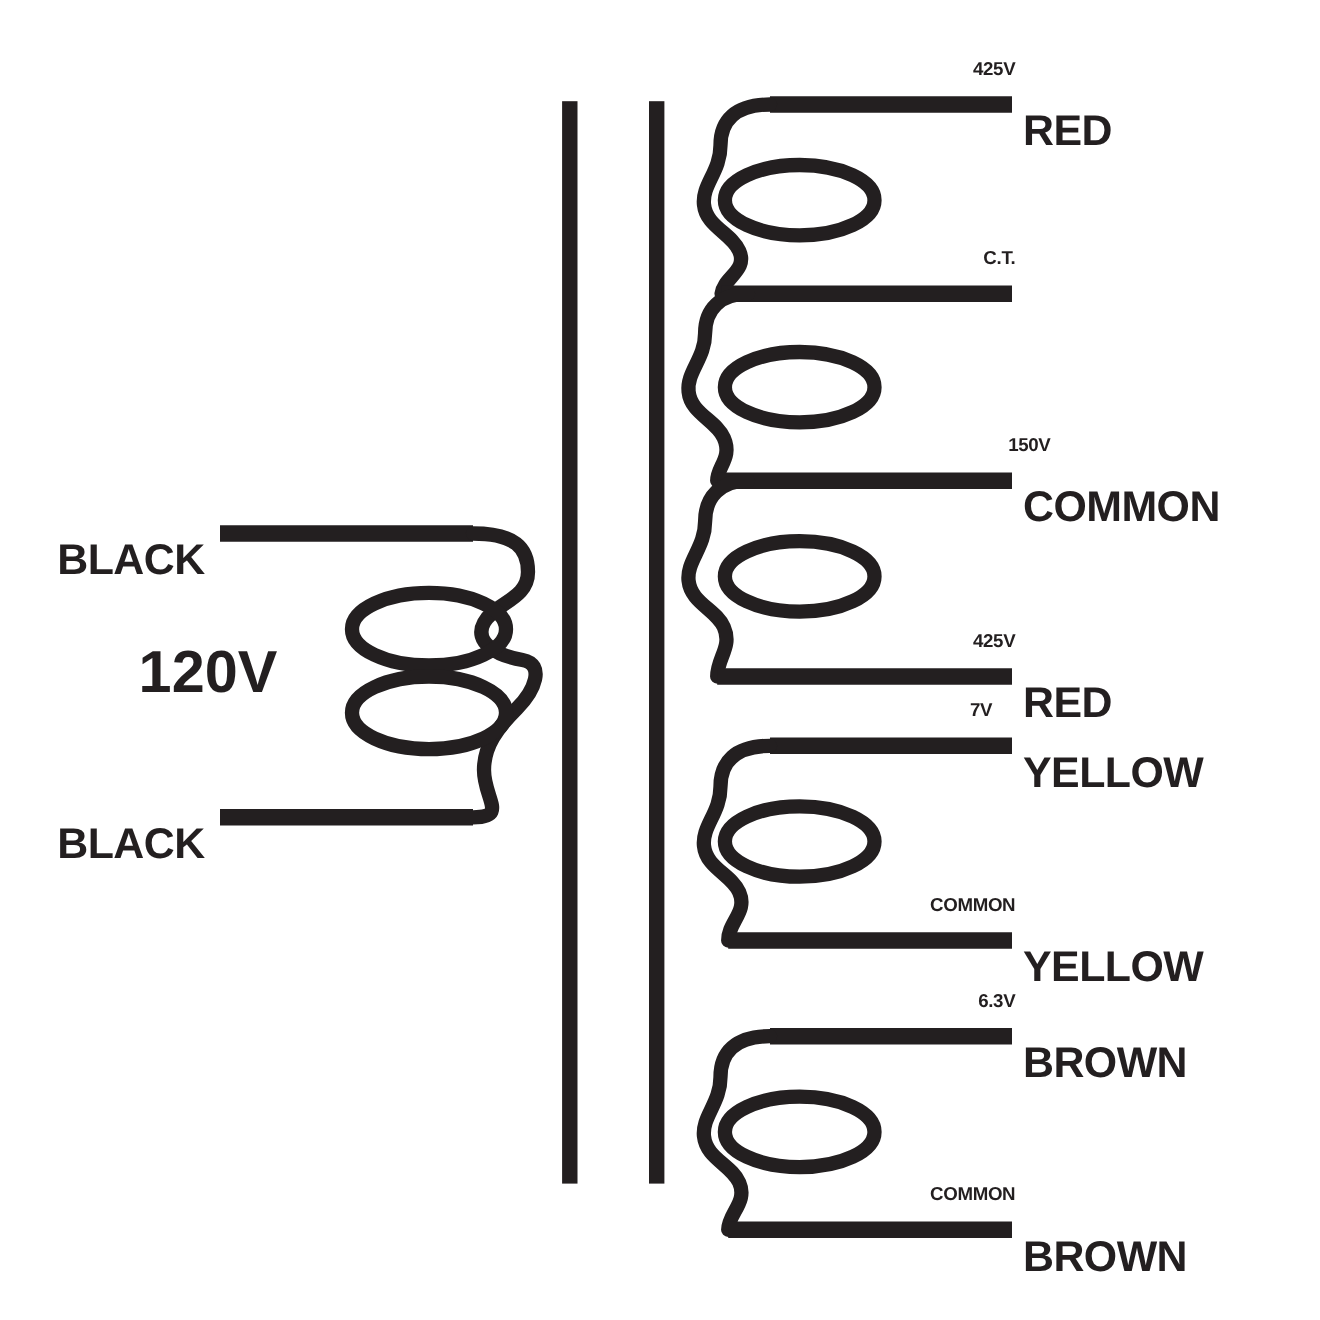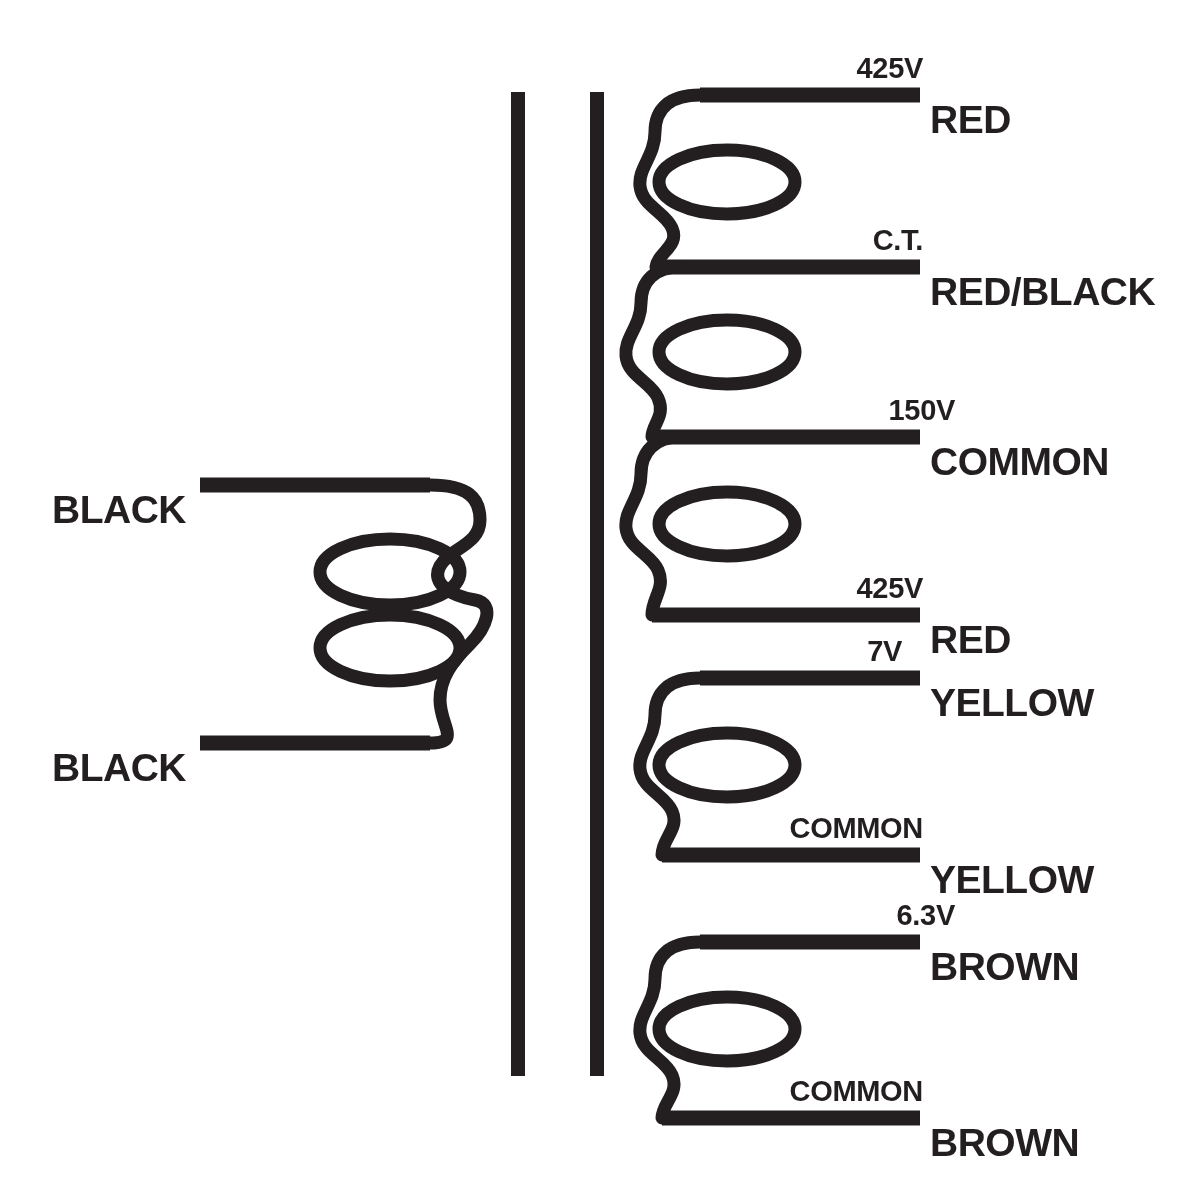--- a/index.html
+++ b/index.html
@@ -47,21 +47,21 @@
     font-weight: bold;
     white-space: nowrap;
     line-height: 1;
   }
   .color-label {
     font-size: 39px;
     letter-spacing: -0.5px;
     margin-top: 24px;
   }
   .volt-label {
-    font-size: 29px;
+    font-size: 17px;
     letter-spacing: -0.3px;
   }
   .primary-volt-label {
     font-size: 54px;
     letter-spacing: 0px;
   }
   .right-align {
     transform: translateX(-100%);
   }
 </style>
@@ -130,40 +130,40 @@
              C 655 1003 638 1015 640 1033
              C 642 1053 665 1059 672 1075
              C 680 1093 662 1103 662 1118"></path>
     <ellipse class="wire" cx="727" cy="1029" rx="68" ry="32"></ellipse>
     <path class="lead" d="M 662 1118 L 920 1118"></path>
 
   </svg>
 
   <div class="label color-label" style="left:52px; top:466px;">BLACK</div>
 
+  <div class="label primary-volt-label" style="left:126px; top:584px;">120V</div>
 
   <div class="label color-label" style="left:52px; top:724px;">BLACK</div>
 
   <div class="label volt-label right-align" style="left:923px; top:54px;">425V</div>
   <div class="label color-label" style="left:930px; top:76px;">RED</div>
 
   <div class="label volt-label right-align" style="left:923px; top:226px;">C.T.</div>
-  <div class="label color-label" style="left:930px; top:248px;">RED/BLACK</div>
 
   <div class="label volt-label right-align" style="left:923px; top:396px;margin-left:32px;">150V</div>
   <div class="label color-label" style="left:930px; top:418px;">COMMON</div>
 
   <div class="label volt-label right-align" style="left:923px; top:574px;">425V</div>
   <div class="label color-label" style="left:930px; top:596px;">RED</div>
 
   <div class="label volt-label right-align" style="left:902px; top:637px;">7V</div>
   <div class="label color-label" style="left:930px; top:659px;">YELLOW</div>
 
   <div class="label volt-label right-align" style="left:923px; top:814px;">COMMON</div>
   <div class="label color-label" style="left:930px; top:836px;">YELLOW</div>
 
-  <div class="label volt-label right-align" style="left:923px; top:901px;margin-left:32px;">6.3V</div>
+  <div class="label volt-label right-align" style="left:923px; top:901px;">6.3V</div>
   <div class="label color-label" style="left:930px; top:923px;">BROWN</div>
 
   <div class="label volt-label right-align" style="left:923px; top:1077px;">COMMON</div>
   <div class="label color-label" style="left:930px; top:1099px;">BROWN</div>
 
 </div>
 
 </body></html>

